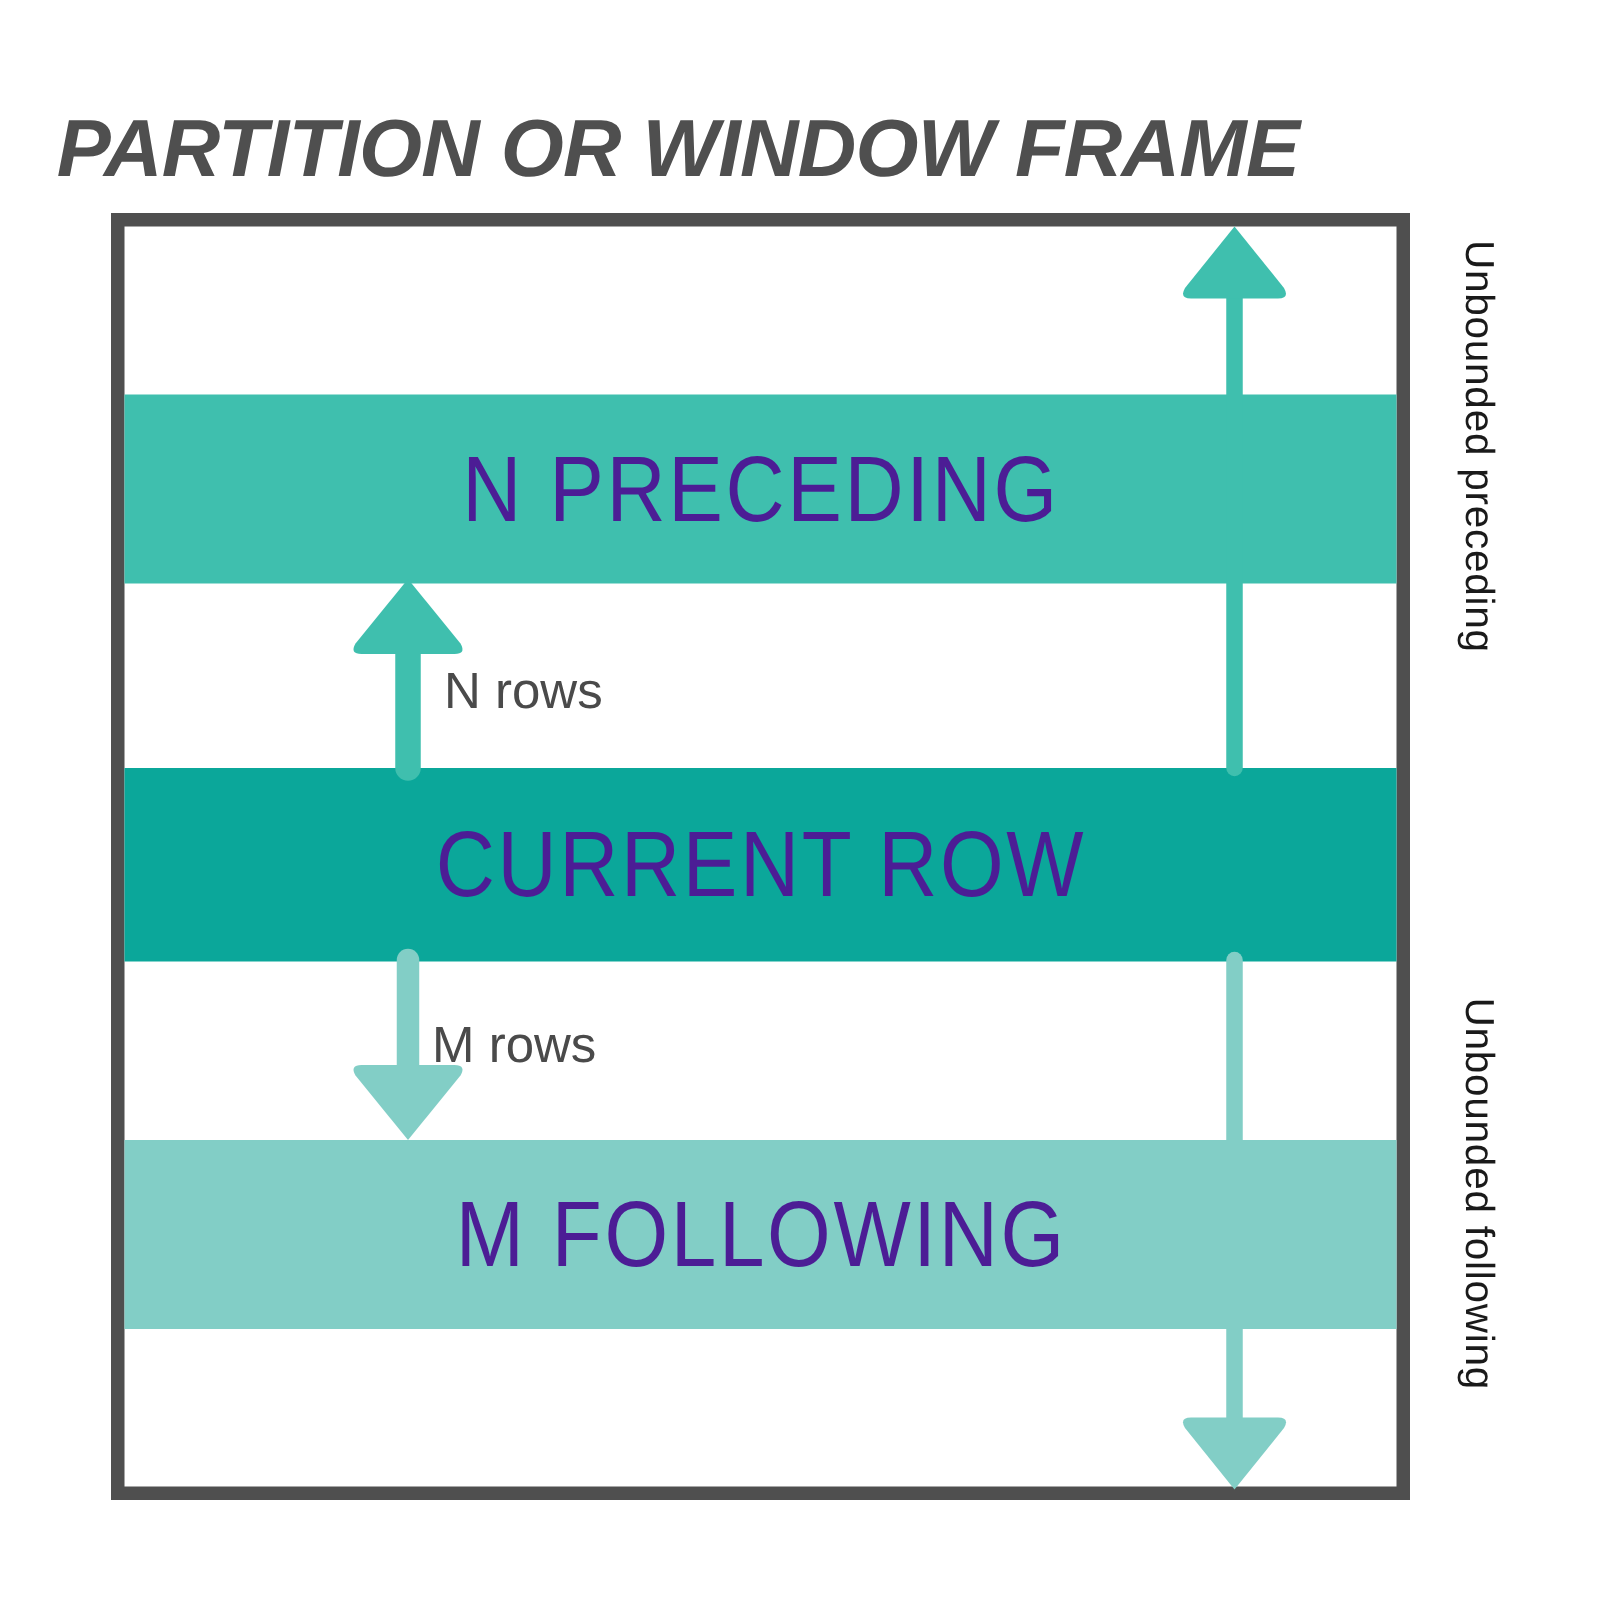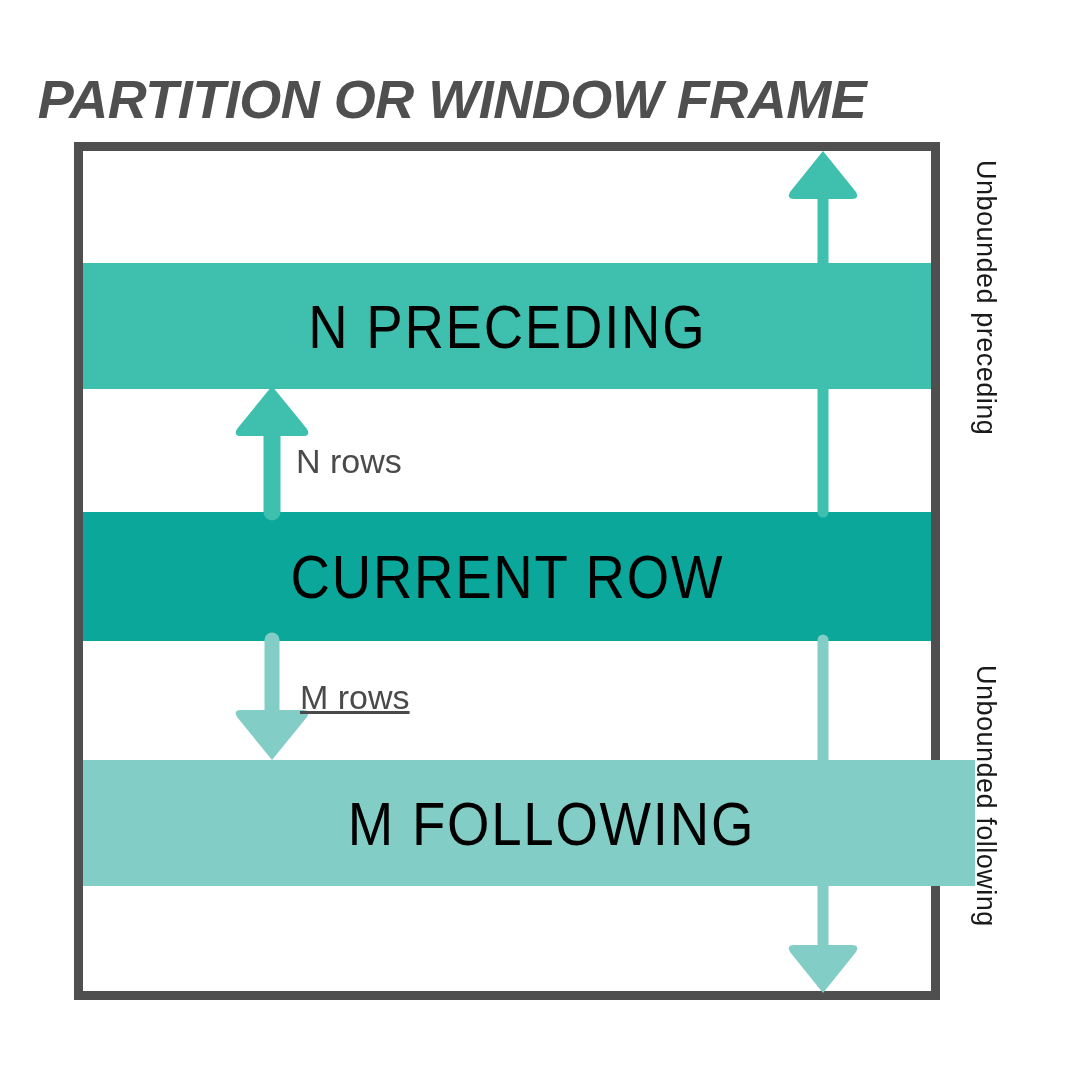--- a/index.html
+++ b/index.html
@@ -51,42 +51,41 @@
   }
 
   
   .band {
     position: absolute;
     left: 83px;
     width: 848px;
     display: flex;
     align-items: center;
     justify-content: center;
-    color: #000000;
+    color: #4c1d95;
     font-family: "Liberation Sans", sans-serif;
     font-weight: 400;
     font-size: 62px;
     letter-spacing: 2px;
     white-space: nowrap;
   }
   .band-preceding {
     top: 263px;
     height: 126px;
     background: #3FBFAE;
   }
   .band-current {
     top: 512px;
     height: 129px;
     background: #0BA79A;
   }
   .band-following {
     top: 760px;
     height: 126px;
     background: #82CEC6;
-    padding-left: 44px;
   }
   .band-label {
     transform: scaleX(0.88);
     transform-origin: center;
   }
 
   
   .arrow-layer {
     position: absolute;
     left: 0;
@@ -99,21 +98,21 @@
   
   .row-label {
     position: absolute;
     font-family: "Liberation Sans", sans-serif;
     font-size: 34px;
     color: #4A4A4A;
     white-space: nowrap;
     line-height: 1;
   }
   .row-label-n { left: 296px; top: 432px; margin-top: 12px; }
-  .row-label-m { left: 300px; top: 680px; text-decoration: underline; }
+  .row-label-m { left: 288px; top: 680px; }
 
   
   .side-label {
     position: absolute;
     font-family: "Liberation Sans", sans-serif;
     font-size: 27px;
     color: #1a1a1a;
     white-space: nowrap;
     writing-mode: vertical-rl;
     text-orientation: mixed;

